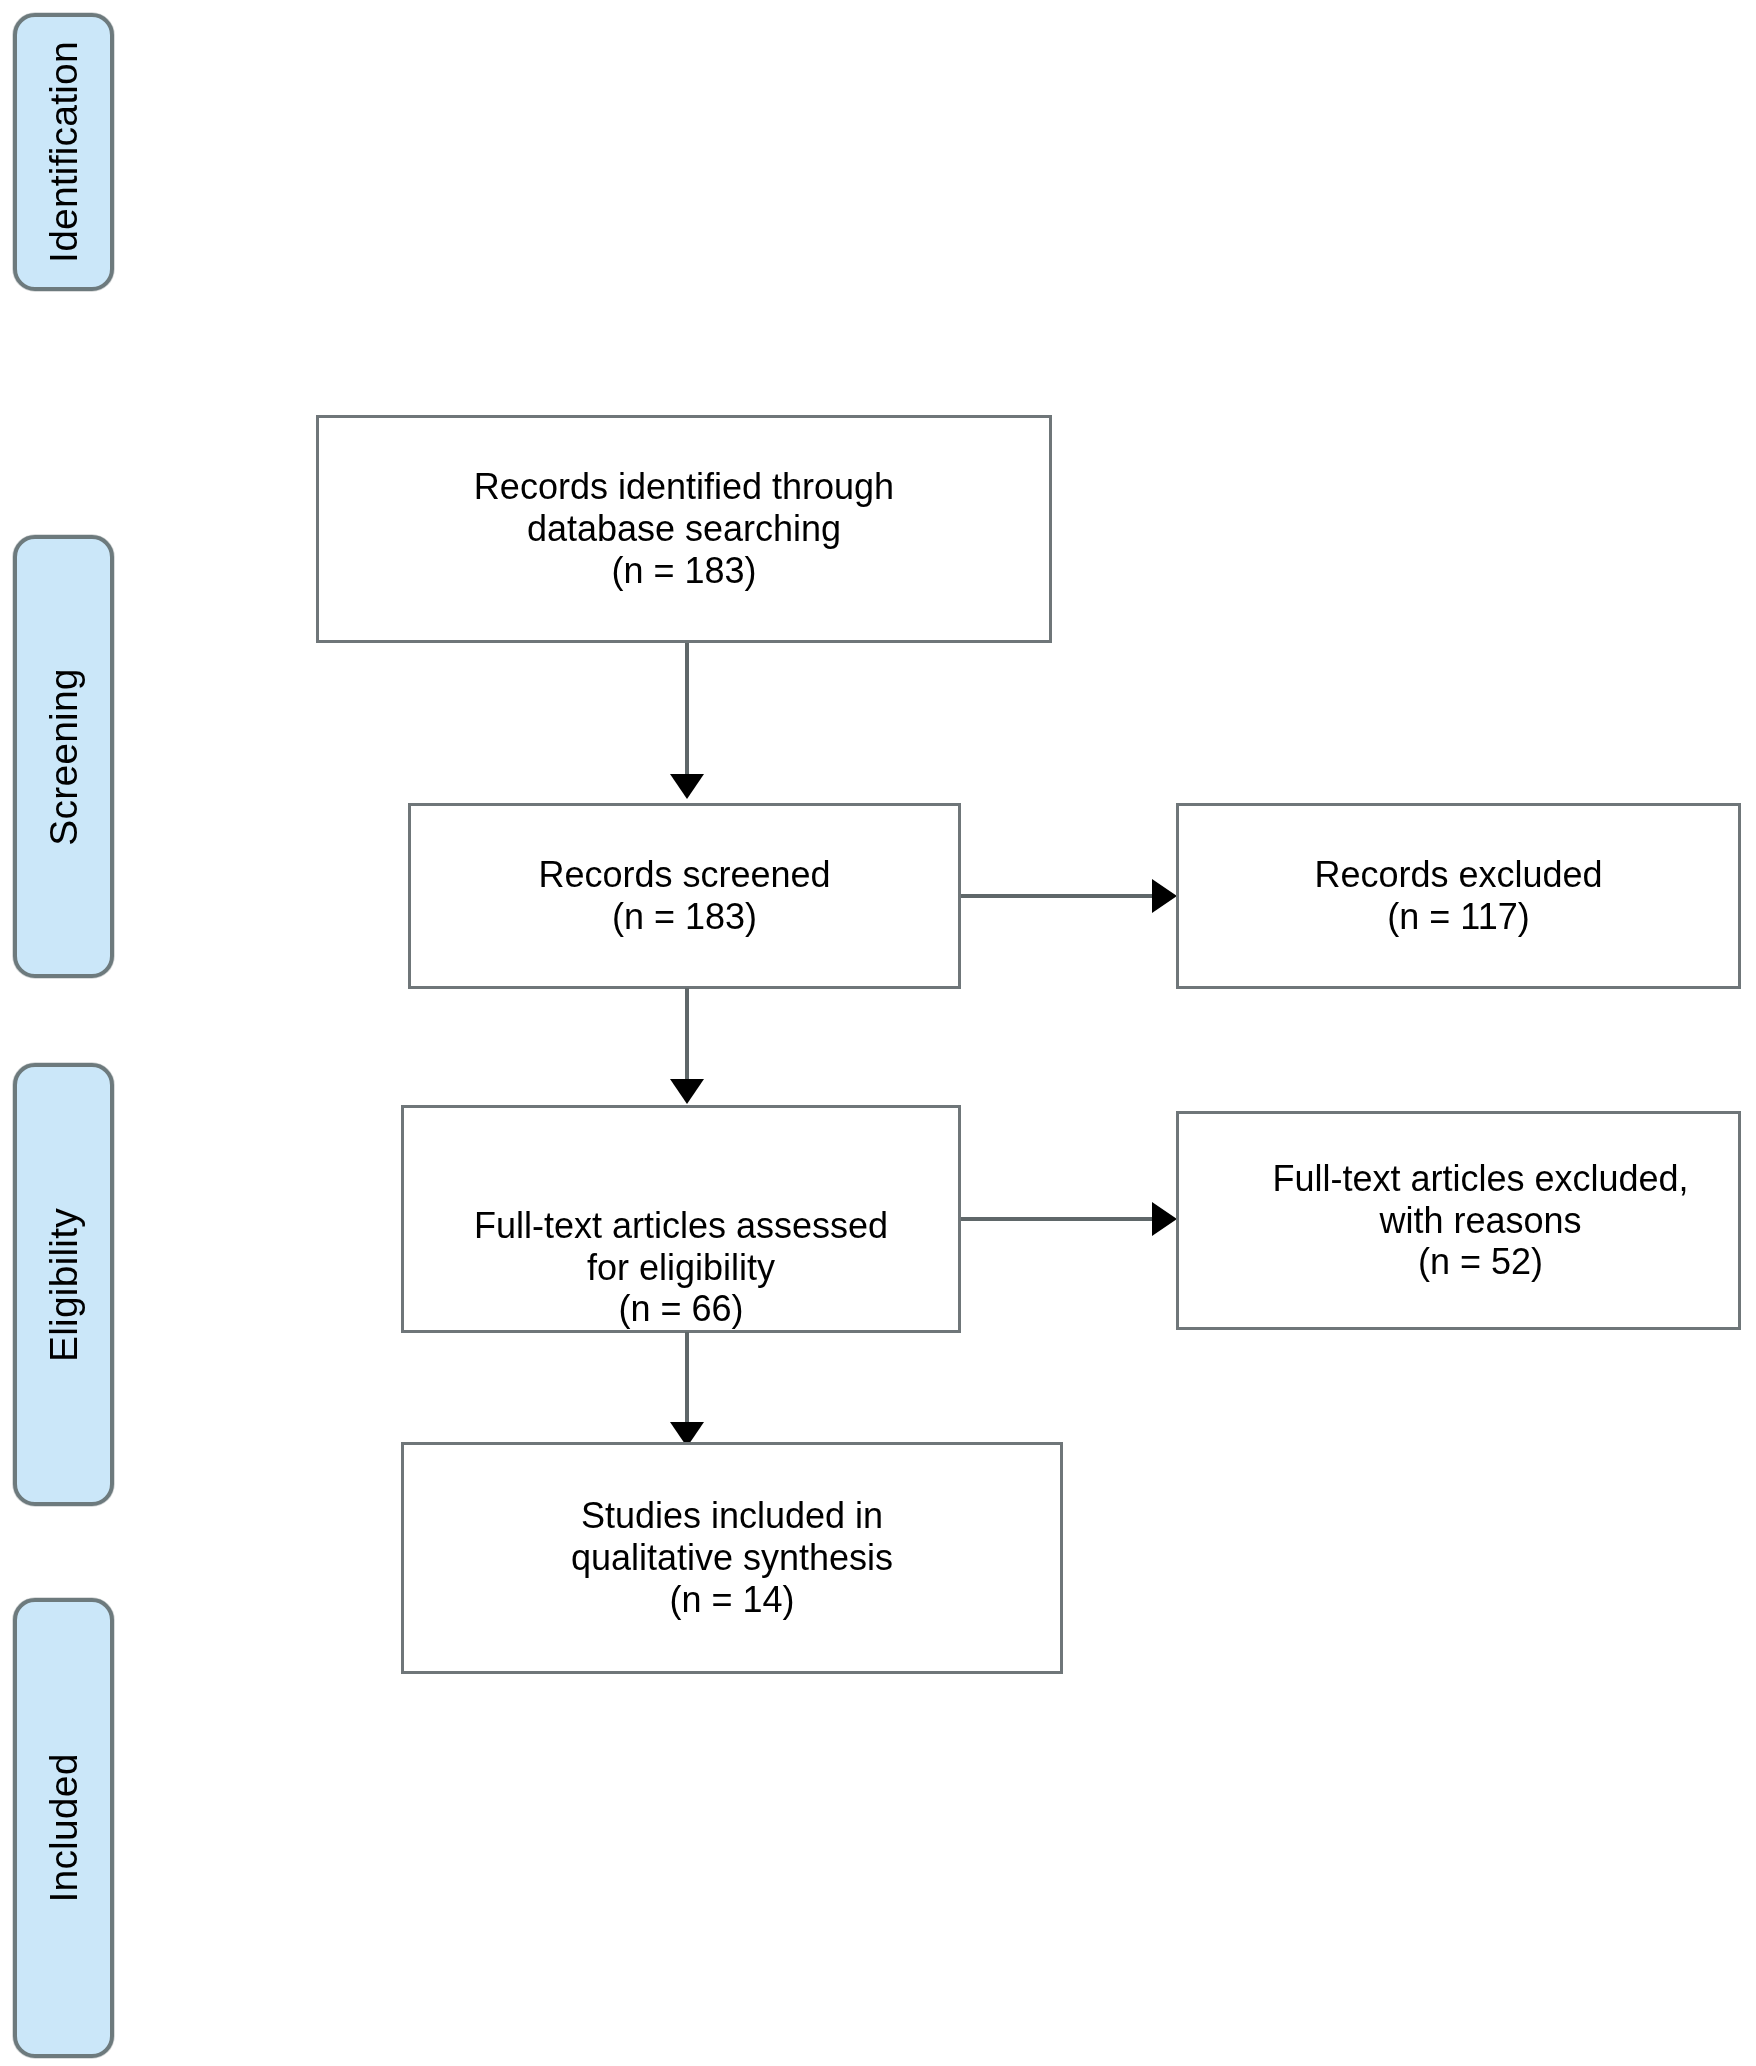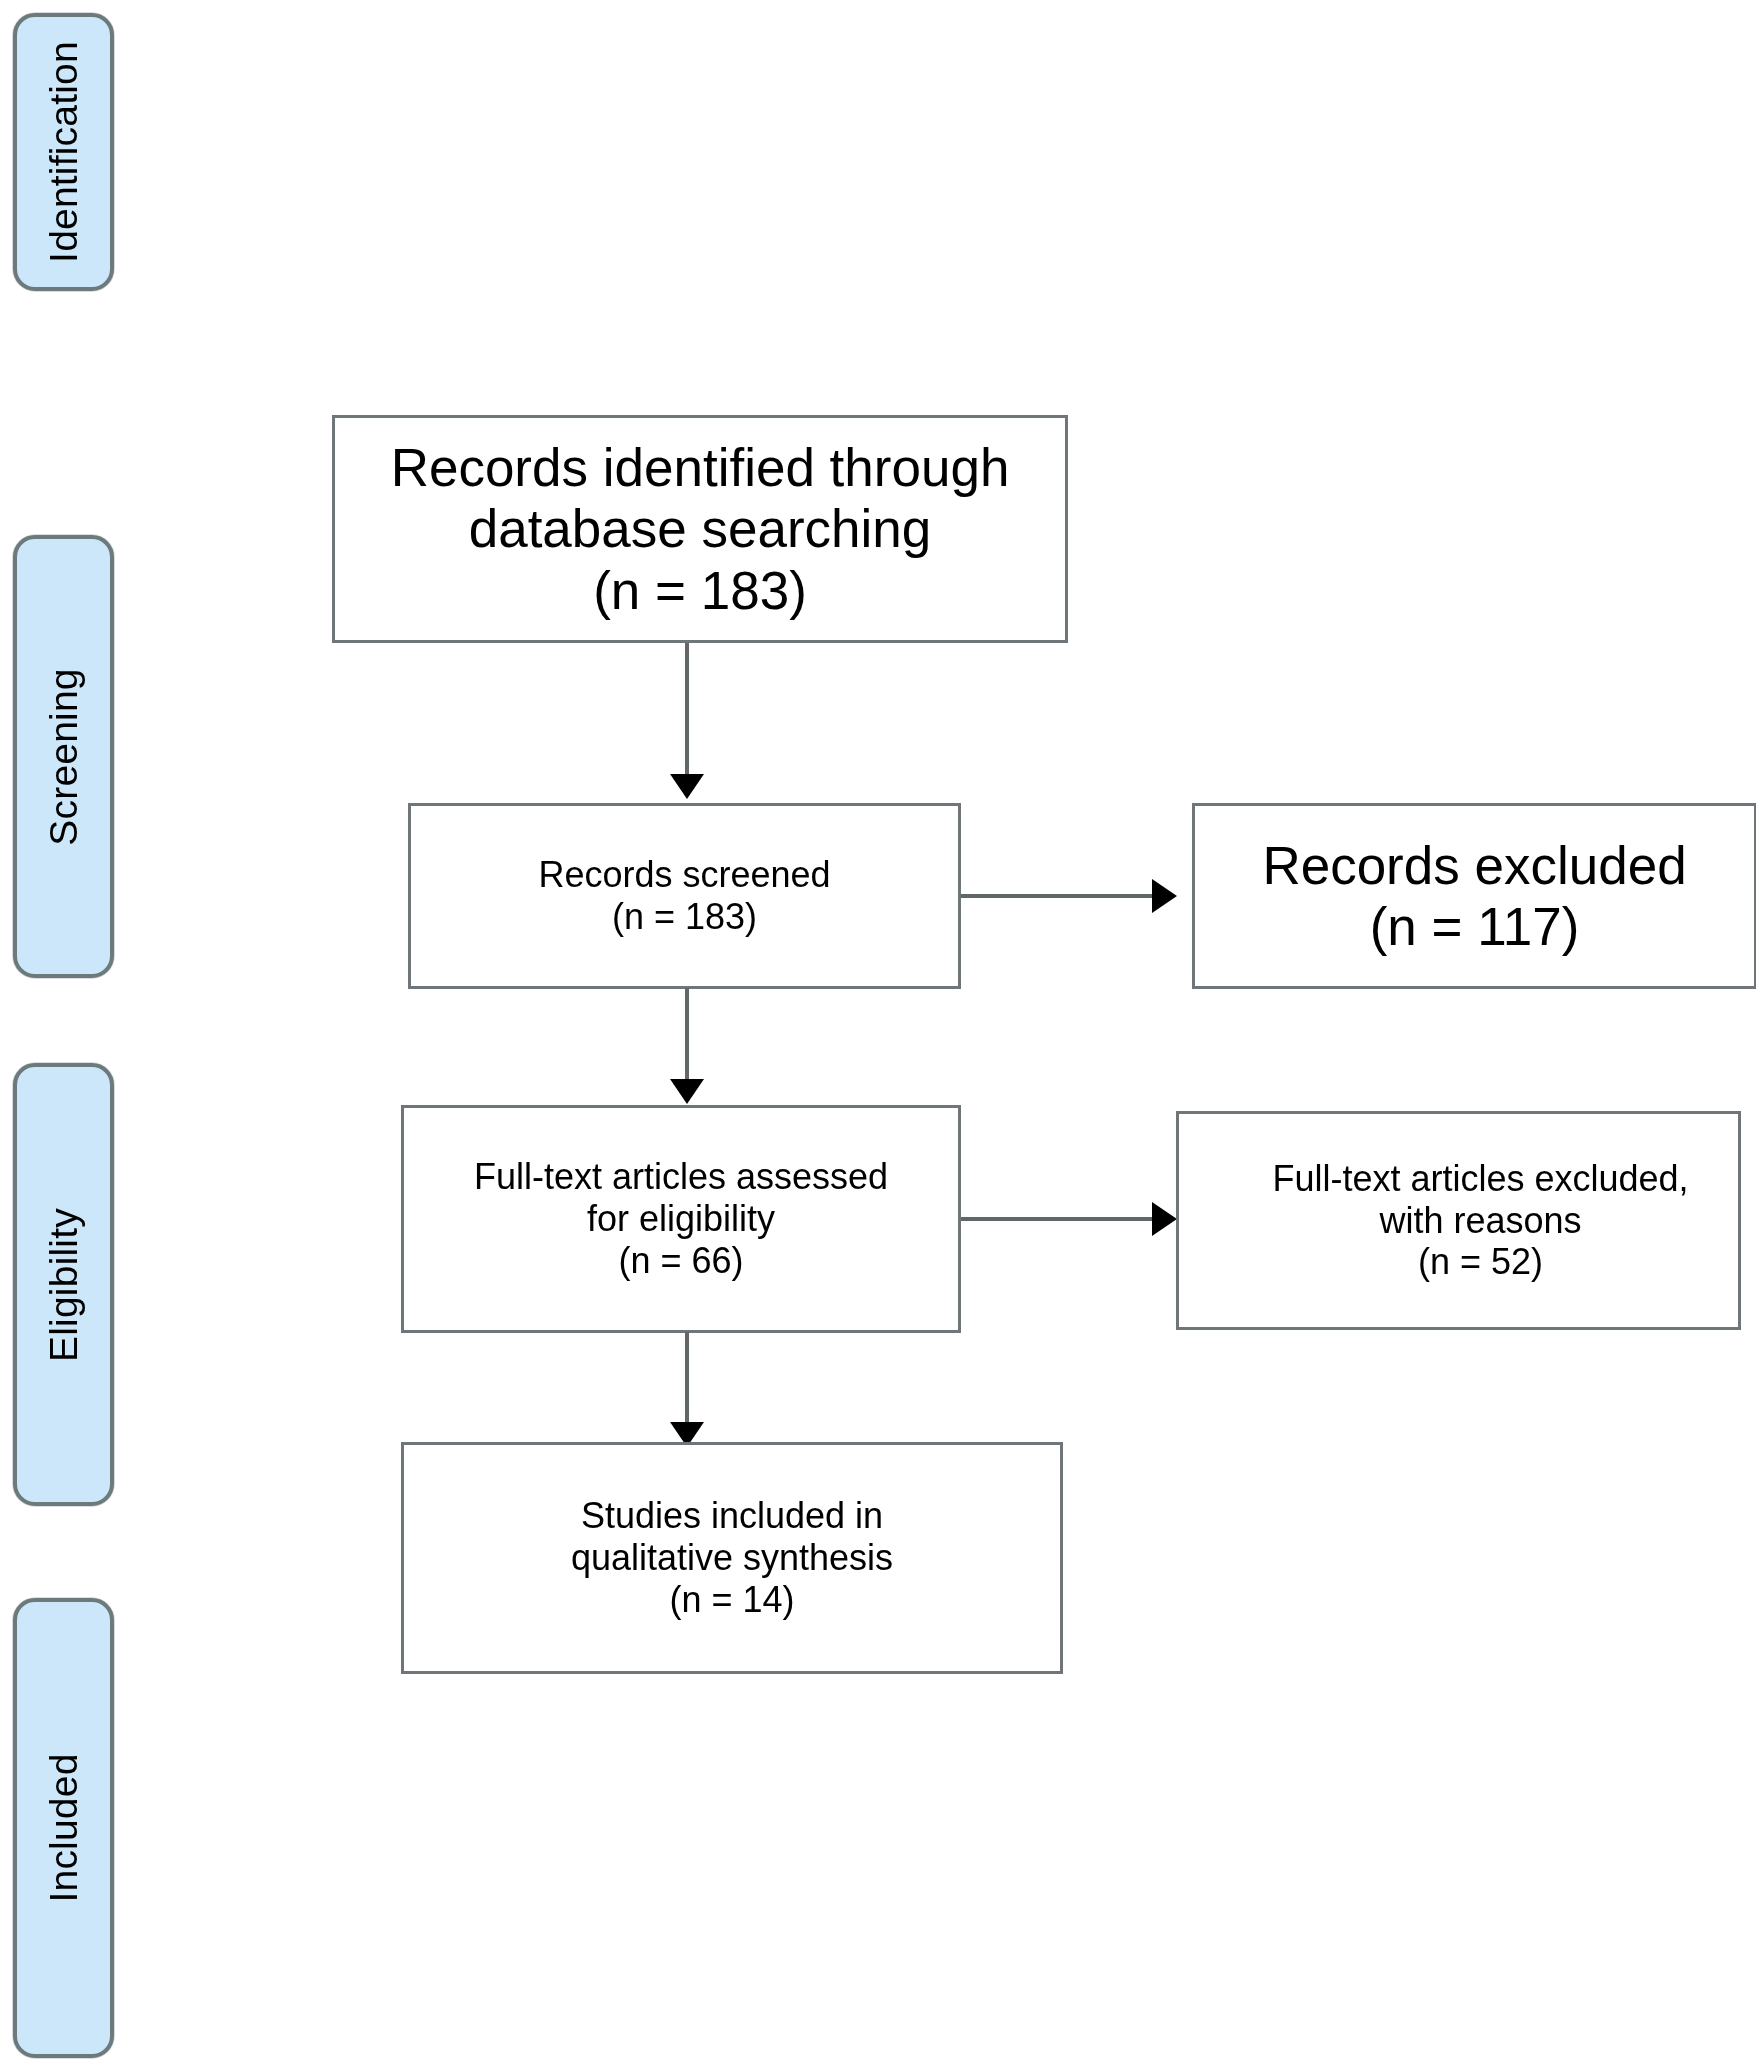--- a/index.html
+++ b/index.html
@@ -50,21 +50,21 @@
     color: #000000;
     line-height: 1.16;
   }
   .flow-box .box-text {
     display: block;
     width: 100%;
     padding: 0 8.4px;
     box-sizing: border-box;
     white-space: pre-line;
   }
-  .fs-big  { font-size: 53px; margin-left: 16px; }
+  .fs-big  { font-size: 36px; }
   .fs-mid  { font-size: 36px; }
 
   
   .v-line {
     position: absolute;
     width: 4.2px;
     background: #5f6769;
   }
   .h-line {
     position: absolute;
@@ -127,21 +127,21 @@
   <div class="arrow-right" style="left:1152px; top:879px;"></div>
 
   <div class="flow-box fs-big" style="left:1176px; top:803px; width:565px; height:186px;">
     <span class="box-text">Records excluded
 (n = 117)</span>
   </div>
 
   <div class="v-line" style="left:685px; top:988px; height:93px;"></div>
   <div class="arrow-down" style="left:670px; top:1079px;"></div>
 
-  <div class="flow-box fs-mid" style="left:401px; top:1105px; width:560px; height:228px;">
+  <div class="flow-box fs-mid" style="left:401px; top:1105px; width:560px; height:228px;align-items:flex-end;">
     <span class="box-text">Full-text articles assessed
 for eligibility
 (n = 66)</span>
   </div>
 
   <div class="h-line" style="left:961px; top:1217px; width:196px;"></div>
   <div class="arrow-right" style="left:1152px; top:1202px;"></div>
 
   <div class="flow-box fs-mid" style="left:1176px; top:1111px; width:565px; height:219px;padding-left:44px;">
     <span class="box-text">Full-text articles excluded,

